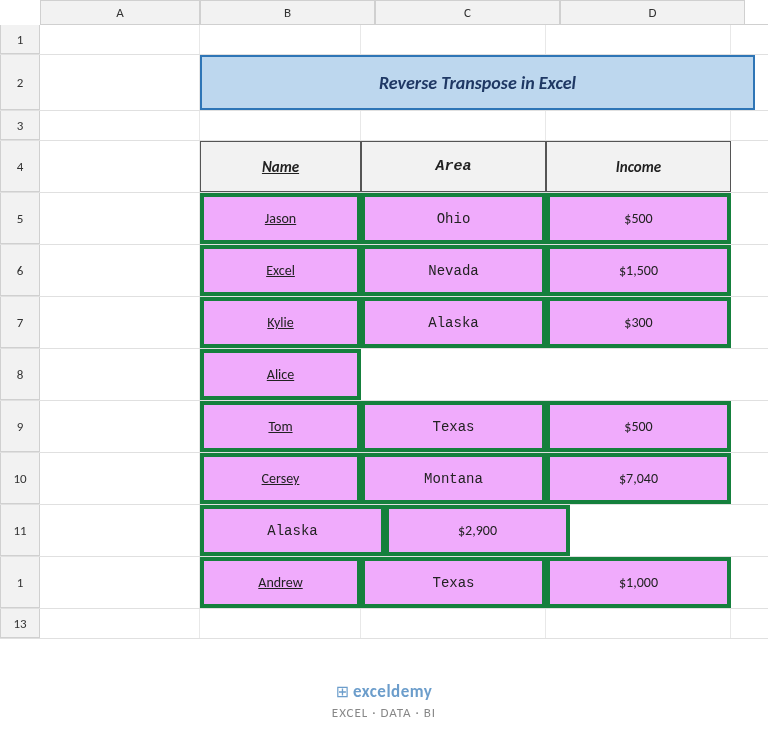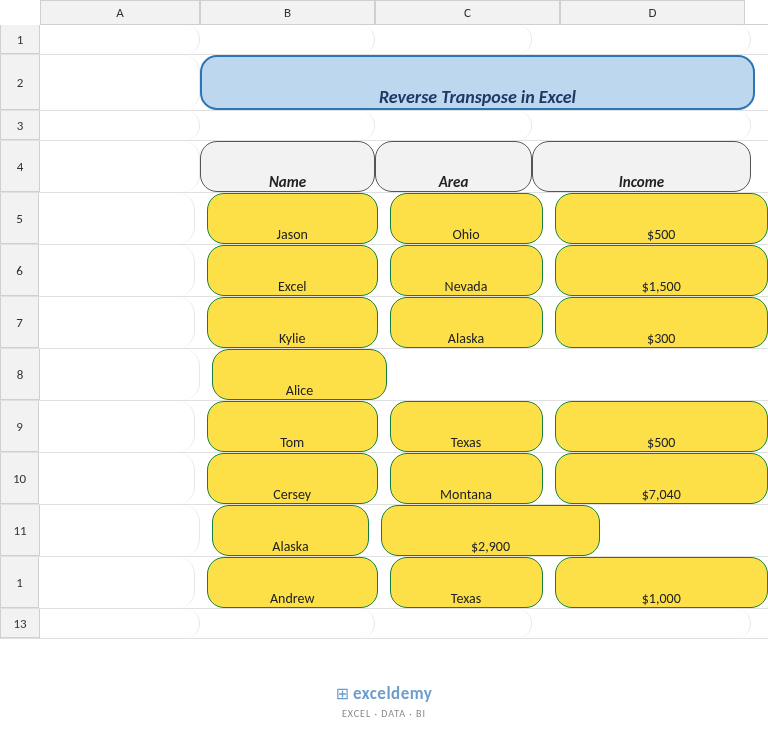--- a/index.html
+++ b/index.html
@@ -66,32 +66,31 @@
       color: #333;
       font-size: 13px;
       display: flex;
       align-items: center;
       justify-content: center;
       user-select: none;
     }
 
     .sheet-cell {
       display: flex;
-      align-items: flex-end;
+      align-items: center;
       justify-content: center;
       border-right: 1px solid #e0e0e0;
       font-size: 14px;
       color: #222;
-      border-radius: 17px;
     }
 
     .cell-a { width: 160px; }
-    .cell-b { width: 175px; }
-    .cell-c { width: 157px; }
-    .cell-d { width: 219px; }
+    .cell-b { width: 161px; text-decoration: underline; }
+    .cell-c { width: 185px; font-family: Liberation Mono, monospace; }
+    .cell-d { width: 185px; }
 
     
     .title-cell {
       background: #bdd7ee;
       font-weight: bold;
       font-style: italic;
       font-size: 18px;
       color: #1f3864;
       text-align: center;
       justify-content: center;
@@ -103,23 +102,22 @@
       background: #f2f2f2;
       font-weight: bold;
       font-style: italic;
       font-size: 15px;
       color: #222;
       border: 1px solid #555;
     }
 
     
     .table-data-cell {
-      border: 1px solid #15803d;
-      background: #fde047;
-      margin-left: 12px;
+      border: 4px solid #15803d;
+      background: #f0abfc;
     }
 
     
     .empty-cell {
       border-right: 1px solid #e8e8e8;
     }
 
     
     .row-small { height: 30px; }
     .row-normal { height: 52px; }
@@ -147,21 +145,21 @@
     }
 
     .watermark-text-main {
       font-size: 17px;
       font-weight: bold;
       color: #2e75b6;
       letter-spacing: 0.5px;
     }
 
     .watermark-text-sub {
-      font-size: 10px;
+      font-size: 13px;
       color: #555;
       letter-spacing: 1px;
       text-align: center;
     }
 
     .watermark-icon {
       color: #2e75b6;
       font-size: 16px;
     }
   </style>

